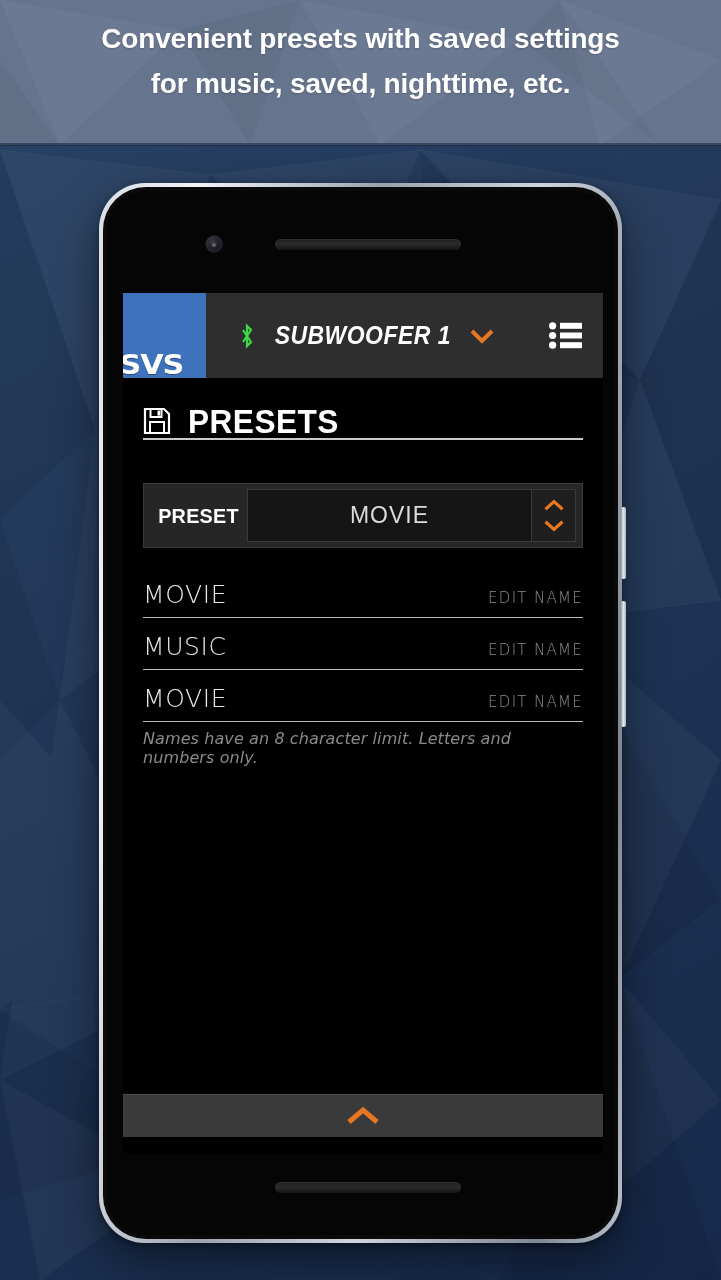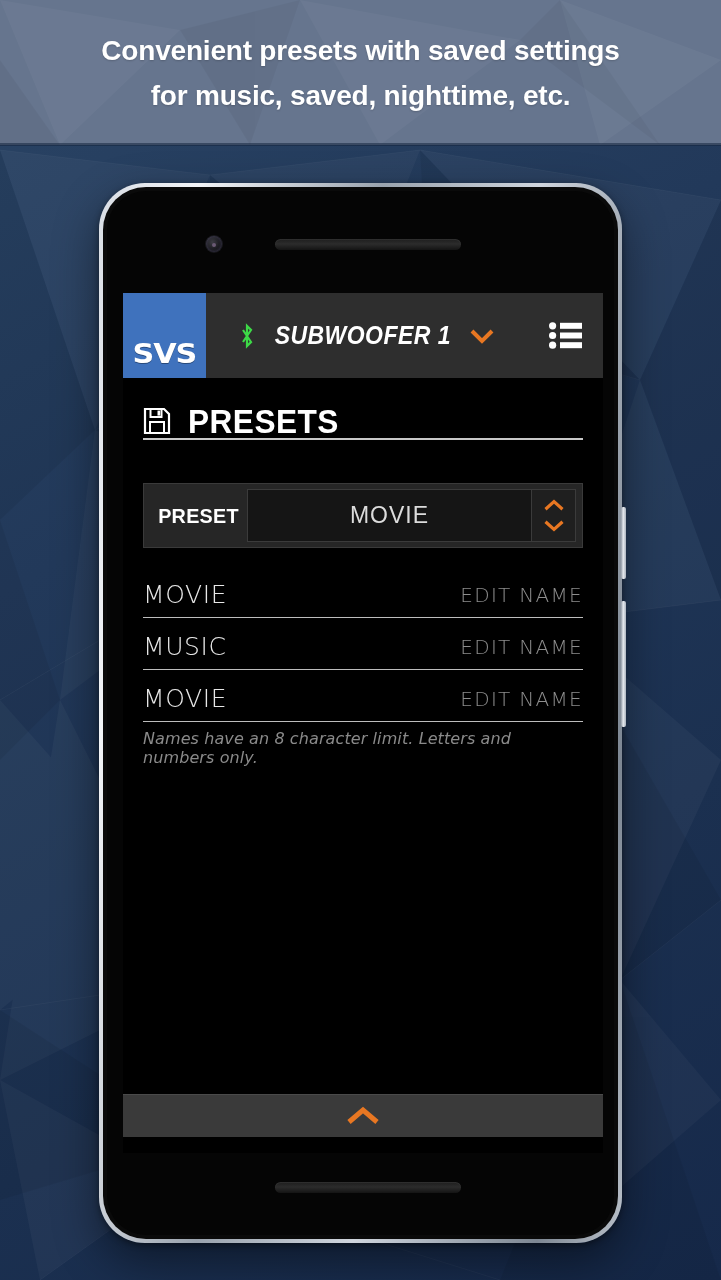--- a/index.html
+++ b/index.html
@@ -35,21 +35,21 @@
   #promo-banner .banner-text {
     position:relative;
     z-index:2;
     width:100%;
     text-align:center;
     color:#ffffff;
     font-size:28px;
     line-height:45px;
     font-weight:600;
     letter-spacing:-0.2px;
-    padding-top:28px;
+    padding-top:16px;
     text-shadow:0 1px 2px rgba(0,0,0,.18);
   }
   #promo-banner .banner-line { display:block; }
   #banner-bottom-edge {
     position:absolute; left:0; top:143px;
     width:721px; height:3px;
     background:rgba(20,36,62,.55);
     z-index:6;
   }
 
@@ -132,22 +132,21 @@
     align-items:stretch;
     height:85px;
     background:#2e2e2e;
     position:relative;
   }
   #svs-logo {
     width:83px;
     background:#3f72bd;
     display:flex;
     align-items:flex-end;
-    justify-content:center;
-    padding-bottom:11px;
+    justify-content:flex-start;
     flex:0 0 83px;
   }
   #svs-logo .svs-word {
     color:#ffffff;
     font-size:27px;
     font-weight:900;
     letter-spacing:-1px;
     font-family:"DejaVu Sans", sans-serif;
     transform:scaleX(1.12);
     line-height:1;
@@ -261,21 +260,21 @@
   }
   .preset-row-name {
     color:#e8e8e8;
     font-size:25px;
     font-weight:300;
     letter-spacing:.6px;
     font-family:"DejaVu Sans", sans-serif;
   }
   .preset-row-edit {
     color:#8e8e8e;
-    font-size:20px;
+    font-size:15px;
     font-weight:300;
     letter-spacing:1.3px;
     font-family:"DejaVu Sans", sans-serif;
     padding-bottom:2px;
   }
   #preset-hint {
     margin:7px 20px 0 20px;
     color:#8a8a8a;
     font-size:16px;
     font-style:italic;

